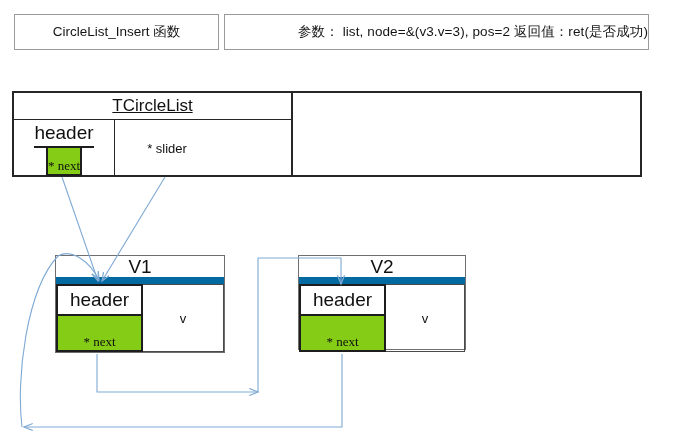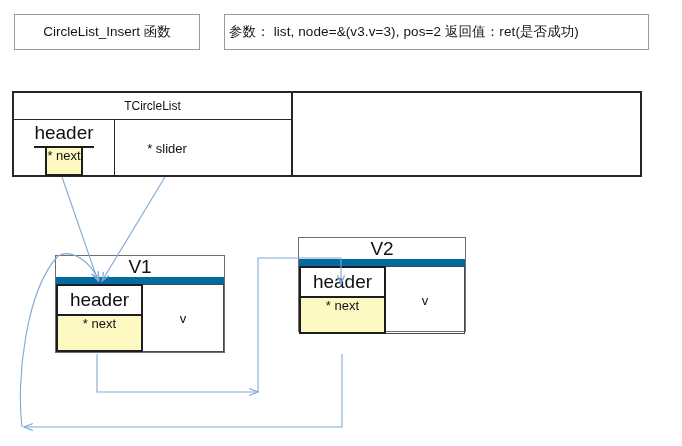--- a/index.html
+++ b/index.html
@@ -27,43 +27,44 @@
     border: 1px solid #9a9a9a;
     background: #ffffff;
     display: flex;
     align-items: center;
     justify-content: center;
     font-size: 13.5px;
     color: #141414;
     white-space: nowrap;
   }
   .hdr-box.params {
-    justify-content: flex-start;
+    justify-content: flex-end;
     padding-left: 4px;
     letter-spacing: 0.1px;
   }
 
   
   .outer-box {
     border: 2px solid #262626;
     background: #ffffff;
   }
 
   
   .struct {
     border: 2px solid #262626;
     background: #ffffff;
   }
   .struct-title {
     border-bottom: 1px solid #262626;
     display: flex;
     align-items: center;
     justify-content: center;
-    font-size: 12px;
+    font-size: 17px;
     height: 26px;
+    text-decoration: underline;
   }
   .struct-cols {
     display: flex;
     height: 56px;
   }
   .col {
     display: flex;
     align-items: center;
     justify-content: center;
     font-size: 13px;
@@ -81,27 +82,28 @@
   .hn-header {
     display: flex;
     align-items: center;
     justify-content: center;
     font-size: 19px;
     border-bottom: 2px solid #1d1d1d;
     box-sizing: border-box;
   }
   .hn-next {
     display: flex;
-    align-items: flex-start;
+    align-items: flex-end;
     justify-content: center;
     font-size: 13px;
     border: 2px solid #1d1d1d;
     border-top: none;
     box-sizing: border-box;
-    background: #fef9c3;
+    background: #84cc16;
+    font-family: Liberation Serif, serif;
   }
 
   
   .node {
     border: 1px solid #6f6f6f;
     background: #ffffff;
   }
   .node-title {
     display: flex;
     align-items: center;
@@ -130,21 +132,21 @@
     width: 682px;
     height: 446px;
     pointer-events: none;
   }
 </style>
 </head>
 <body>
 
 <div id="canvas">
 
-  <div class="abs hdr-box" style="left:14px; top:14px; width:186px; height:36px;">
+  <div class="abs hdr-box" style="left:14px; top:14px; width:205px; height:36px;">
     <span>CircleList_Insert 函数</span>
   </div>
 
   <div class="abs hdr-box params" style="left:224px; top:14px; width:425px; height:36px;">
     <span>参数： list, node=&amp;(v3.v=3), pos=2  返回值：ret(是否成功)</span>
   </div>
 
   <div class="abs outer-box" style="left:12px; top:91px; width:630px; height:86px;"></div>
 
   <div class="abs struct" style="left:12px; top:91px; width:281px; height:86px;">
@@ -183,21 +185,21 @@
         <div class="hn-next" style="height:36px;">
           <span>* next</span>
         </div>
       </div>
       <div class="node-v" style="width:82px; height:68px;">
         <span>v</span>
       </div>
     </div>
   </div>
 
-  <div class="abs node" style="left:298px; top:237px; width:168px; height:95px;">
+  <div class="abs node" style="left:298px; top:255px; width:168px; height:95px;">
     <div class="node-title" style="height:28px;">
       <span>V2</span>
     </div>
     <div class="node-body" style="height:68px;">
       <div class="hn" style="width:88px;">
         <div class="hn-header" style="height:32px; border:2px solid #1d1d1d; border-bottom:2px solid #1d1d1d;">
           <span>header</span>
         </div>
         <div class="hn-next" style="height:36px;">
           <span>* next</span>

